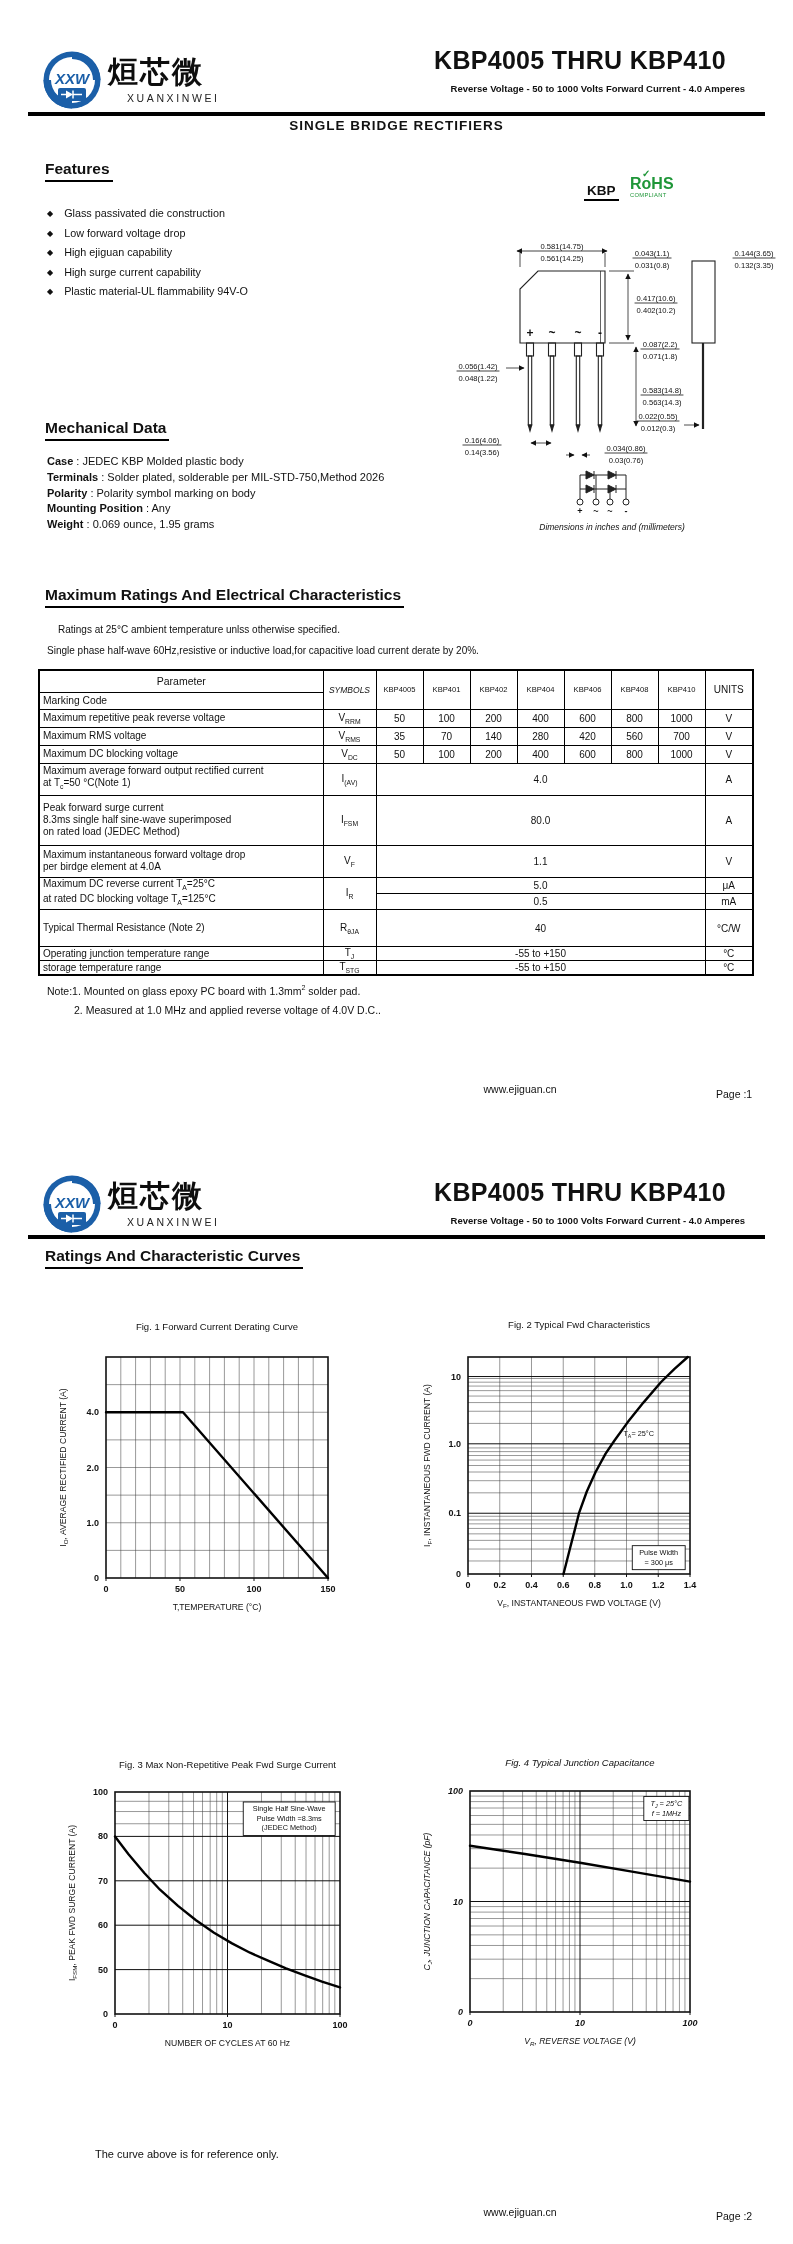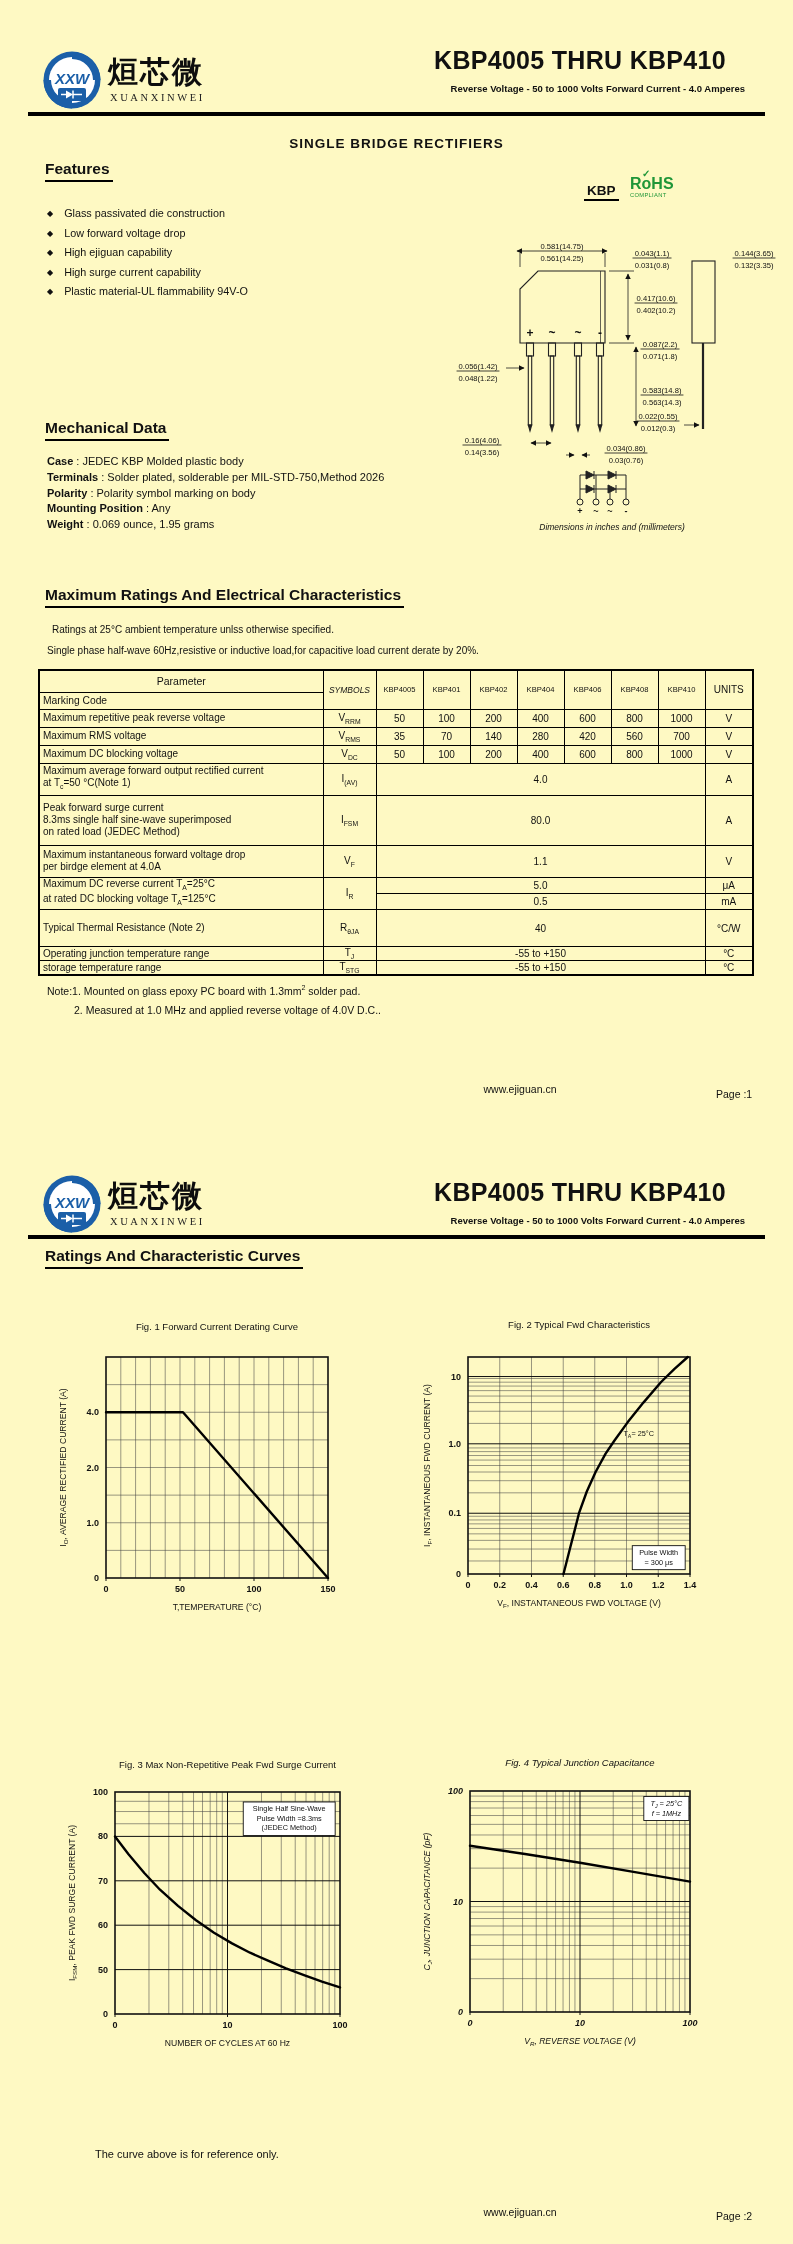--- a/index.html
+++ b/index.html
@@ -1,20 +1,20 @@
 <!DOCTYPE html>
 <html><head>
 <meta charset="utf-8">
 <style>
   * { margin:0; padding:0; box-sizing:border-box; }
   body { background:#999; font-family:"Liberation Sans", sans-serif; }
-  #canvas { position:relative; width:793px; height:2244px; background:#fef9c3; margin:0 auto; color:#111; overflow:hidden; }
+  #canvas { position:relative; width:793px; height:2244px; background:#ffffff; margin:0 auto; color:#111; overflow:hidden; }
   .logo { position:absolute; width:230px; height:82px; }
   .logo .cn { position:absolute; left:66px; top:2px; font-size:30px; font-weight:bold; letter-spacing:2px; font-family:"DejaVu Sans", sans-serif; color:#0d0d0d; }
-  .logo .en { position:absolute; left:68px; top:42px; font-size:10.5px; letter-spacing:2.6px; color:#222;font-family:Liberation Serif, serif; }
+  .logo .en { position:absolute; left:85px; top:42px; font-size:10.5px; letter-spacing:2.6px; color:#222; }
   .tblock { position:absolute; left:415px; width:330px; text-align:center; }
   .dtitle { font-size:25px; font-weight:bold; letter-spacing:0.3px; }
   .dsub { font-size:9.5px; font-weight:bold; margin-top:8px;text-align:right; }
   .rule { position:absolute; left:28px; width:737px; height:4px; background:#000; }
   .ptype { position:absolute; left:0; width:100%; text-align:center; font-size:13.5px; font-weight:bold; letter-spacing:1px; }
   .sechead { position:absolute; font-size:15.5px; font-weight:bold; border-bottom:2.5px solid #000; padding:0 3px 2px 0; }
   .featlist { position:absolute; }
   .feat { display:flex; align-items:flex-start; font-size:10.8px; line-height:19.5px; }
   .diam { font-size:8px; margin-right:11px; line-height:19.5px; }
   .kbp { position:absolute; font-size:13.5px; font-weight:bold; border-bottom:2.5px solid #000; padding:0 3px 1px; }
@@ -63,21 +63,21 @@
     </svg>
     <div class="cn">烜芯微</div>
     <div class="en">XUANXINWEI</div>
   </div>
   <div class="tblock" style="top:46px;">
     <div class="dtitle">KBP4005 THRU KBP410</div>
     <div class="dsub">Reverse Voltage - 50 to 1000 Volts Forward Current - 4.0 Amperes</div>
   </div>
   <div class="rule" style="top:112px;"></div>
 
-  <div class="ptype" style="top:136px;">SINGLE  BRIDGE RECTIFIERS</div>
+  <div class="ptype" style="top:118px;">SINGLE  BRIDGE RECTIFIERS</div>
 
   <div class="sechead" style="left:45px; top:160px;">Features</div>
   <div class="featlist" style="left:47px; top:204px;">
       <div class="feat">
         <span class="diam">◆</span>
         <span>Glass passivated die construction</span>
       </div>
       <div class="feat">
         <span class="diam">◆</span>
         <span>Low forward voltage drop</span>
@@ -215,21 +215,21 @@
   <div class="sechead" style="left:45px; top:419px;">Mechanical Data</div>
   <div class="mechlines" style="left:47px; top:454px;">
       <div class="mline"><b>Case</b> : JEDEC KBP Molded plastic body</div>
       <div class="mline"><b>Terminals</b> : Solder plated, solderable per MIL-STD-750,Method 2026</div>
       <div class="mline"><b>Polarity</b> : Polarity symbol  marking on body</div>
       <div class="mline"><b>Mounting Position</b> : Any</div>
       <div class="mline"><b>Weight</b> : 0.069 ounce, 1.95 grams</div>
     </div>
 
   <div class="sechead" style="left:45px; top:586px;">Maximum Ratings And Electrical Characteristics</div>
-  <div class="cond" style="left:52px; top:624px;text-align:right;">Ratings at 25°C ambient temperature unlss otherwise specified.</div>
+  <div class="cond" style="left:58px; top:624px;text-align:right;">Ratings at 25°C ambient temperature unlss otherwise specified.</div>
   <div class="cond" style="left:47px; top:645px;">Single phase half-wave 60Hz,resistive or inductive load,for capacitive load current derate by 20%.</div>
 
   <table class="rt" style="left:38px; top:669px; width:714px;border-radius:9px;">
       <colgroup>
         <col style="width: 284px;">
         <col style="width: 53px;">
         <col style="width: 47px;">
         <col style="width: 47px;">
         <col style="width: 47px;">
         <col style="width: 47px;">

